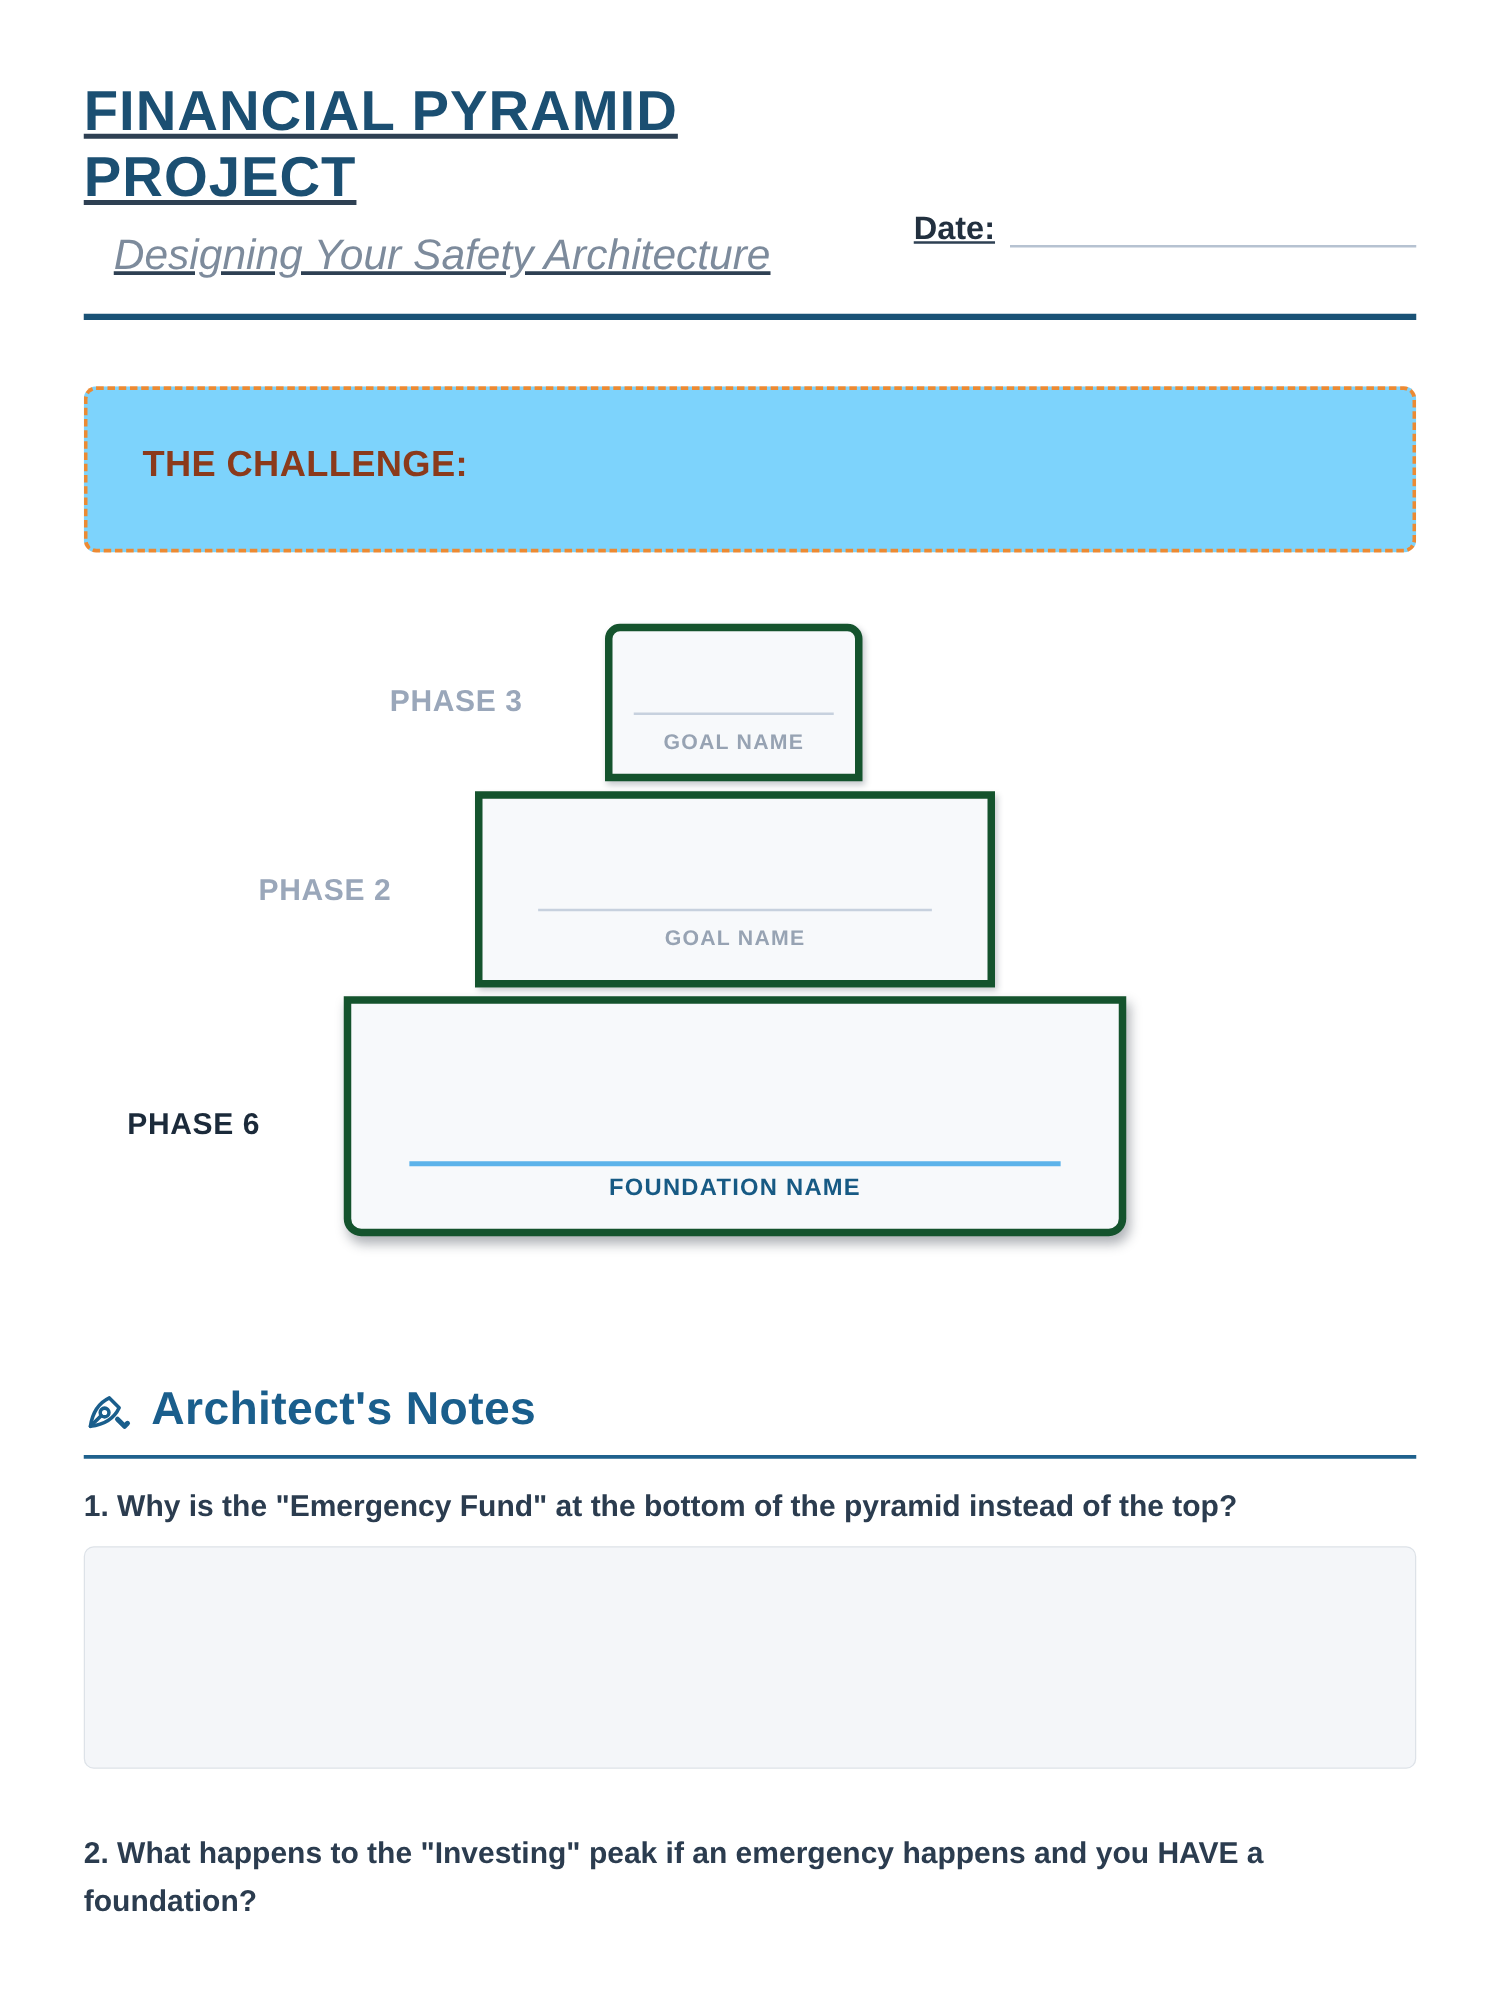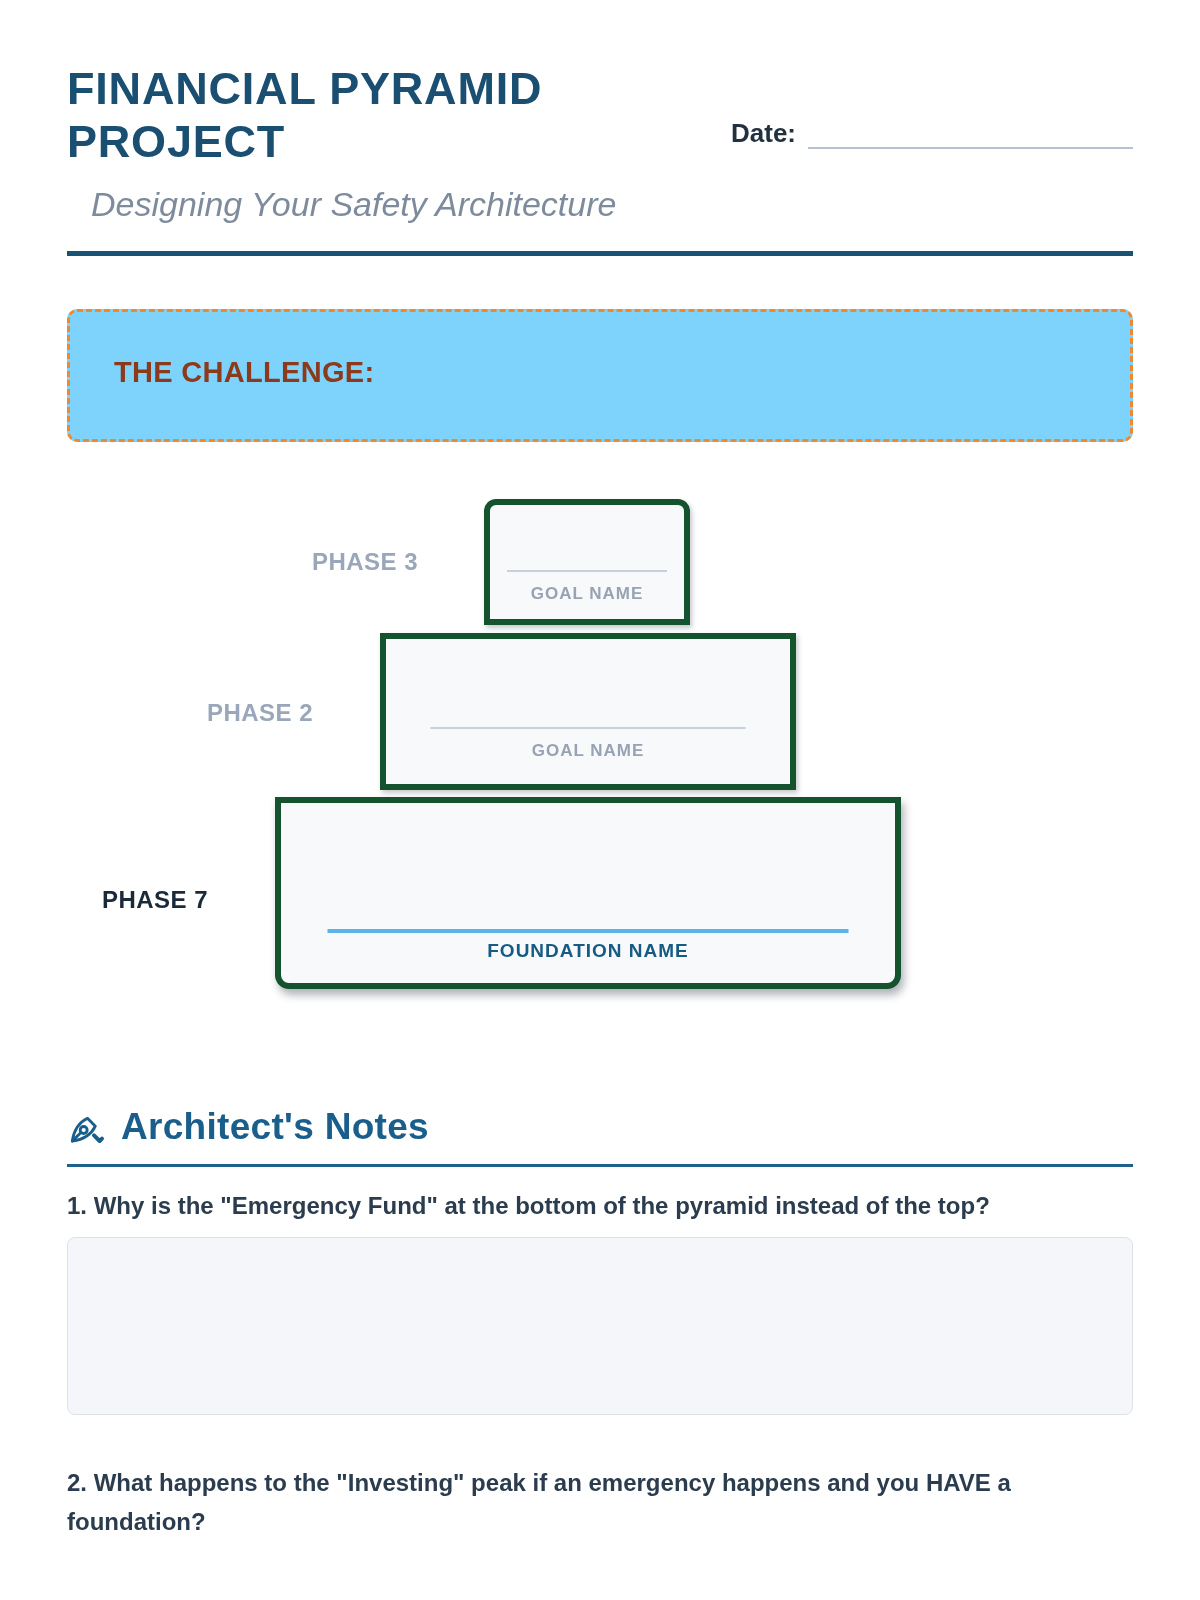--- a/index.html
+++ b/index.html
@@ -4,21 +4,21 @@
 <style>
   * { margin: 0; padding: 0; box-sizing: border-box; }
   html, body { width: 1200px; height: 1600px; overflow: hidden; background: #ffffff; }
   body {
     font-family: "Liberation Sans", sans-serif;
     color: #2e4053;
   }
   .page { width: 1200px; height: 1600px; padding: 62px 67px 0 67px; position: relative; }
 
   
-  .header { display: flex; justify-content: space-between; align-items: center; }
+  .header { display: flex; justify-content: space-between; align-items: flex-end; text-decoration: underline; }
   .title-block { max-width: 660px; }
   .page-title {
     font-size: 45px; line-height: 53px; font-weight: 800;
     color: #1b4f72; letter-spacing: 0.8px; text-transform: uppercase;
   }
   .page-subtitle {
     margin-top: 17px; font-size: 34px; font-style: italic; color: #7d8b9c; margin-left: 24px;
   }
   .meta-block { width: 402px; padding-top: 6px; }
   .meta-row { display: flex; align-items: flex-end; margin-bottom: 26px; }
@@ -117,21 +117,21 @@
       <span class="goal-line"></span>
       <span class="goal-label">GOAL NAME</span>
     </div>
 
     <div class="phase-label p2">PHASE 2</div>
     <div class="level-box l2">
       <span class="goal-line"></span>
       <span class="goal-label">GOAL NAME</span>
     </div>
 
-    <div class="phase-label p1">PHASE 7</div>
+    <div class="phase-label p1">PHASE 6</div>
     <div class="level-box l1">
       <span class="goal-line"></span>
       <span class="goal-label">FOUNDATION NAME</span>
     </div>
 
   </div>
 
   <div class="notes-header">
     <svg class="notes-icon" viewBox="0 0 24 24" fill="none" stroke="#1a5e8c" stroke-width="1.7" stroke-linecap="round" stroke-linejoin="round">
       <path d="M3.2 19.8 C4.2 13.2 6.8 8.8 12.3 6.2 L17 10.9 C14.4 16.4 10 19 3.2 19.8 Z"></path>

